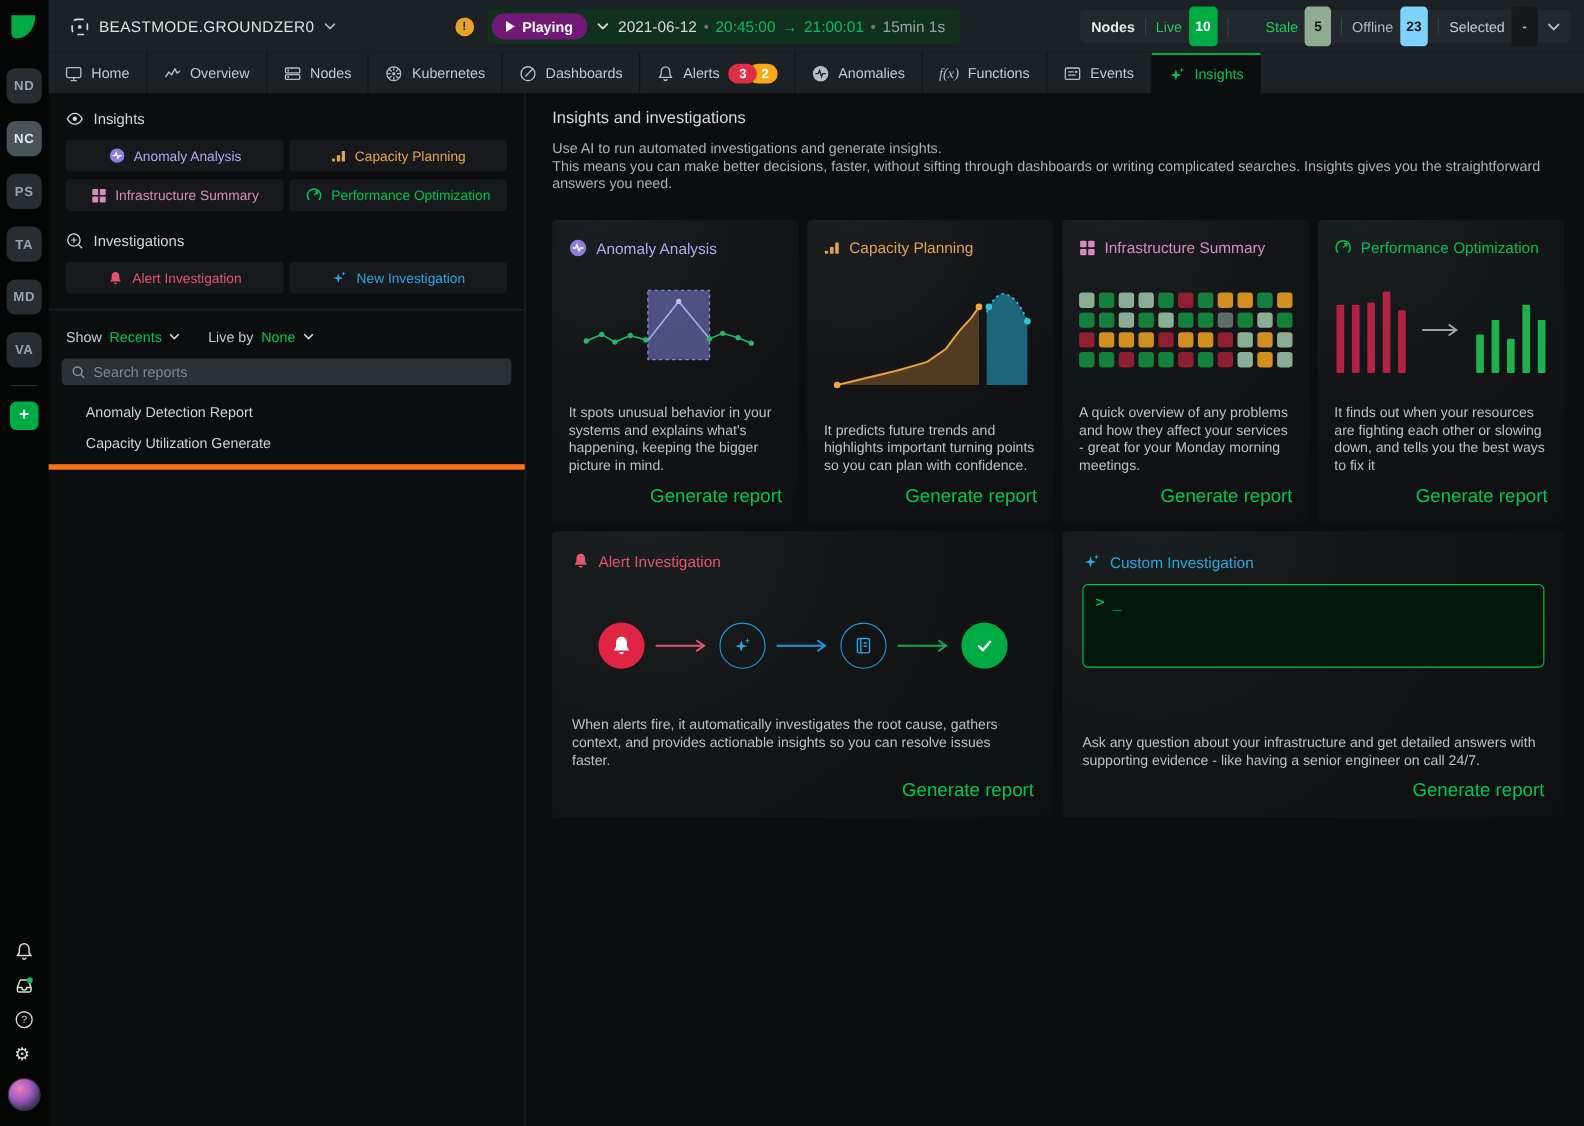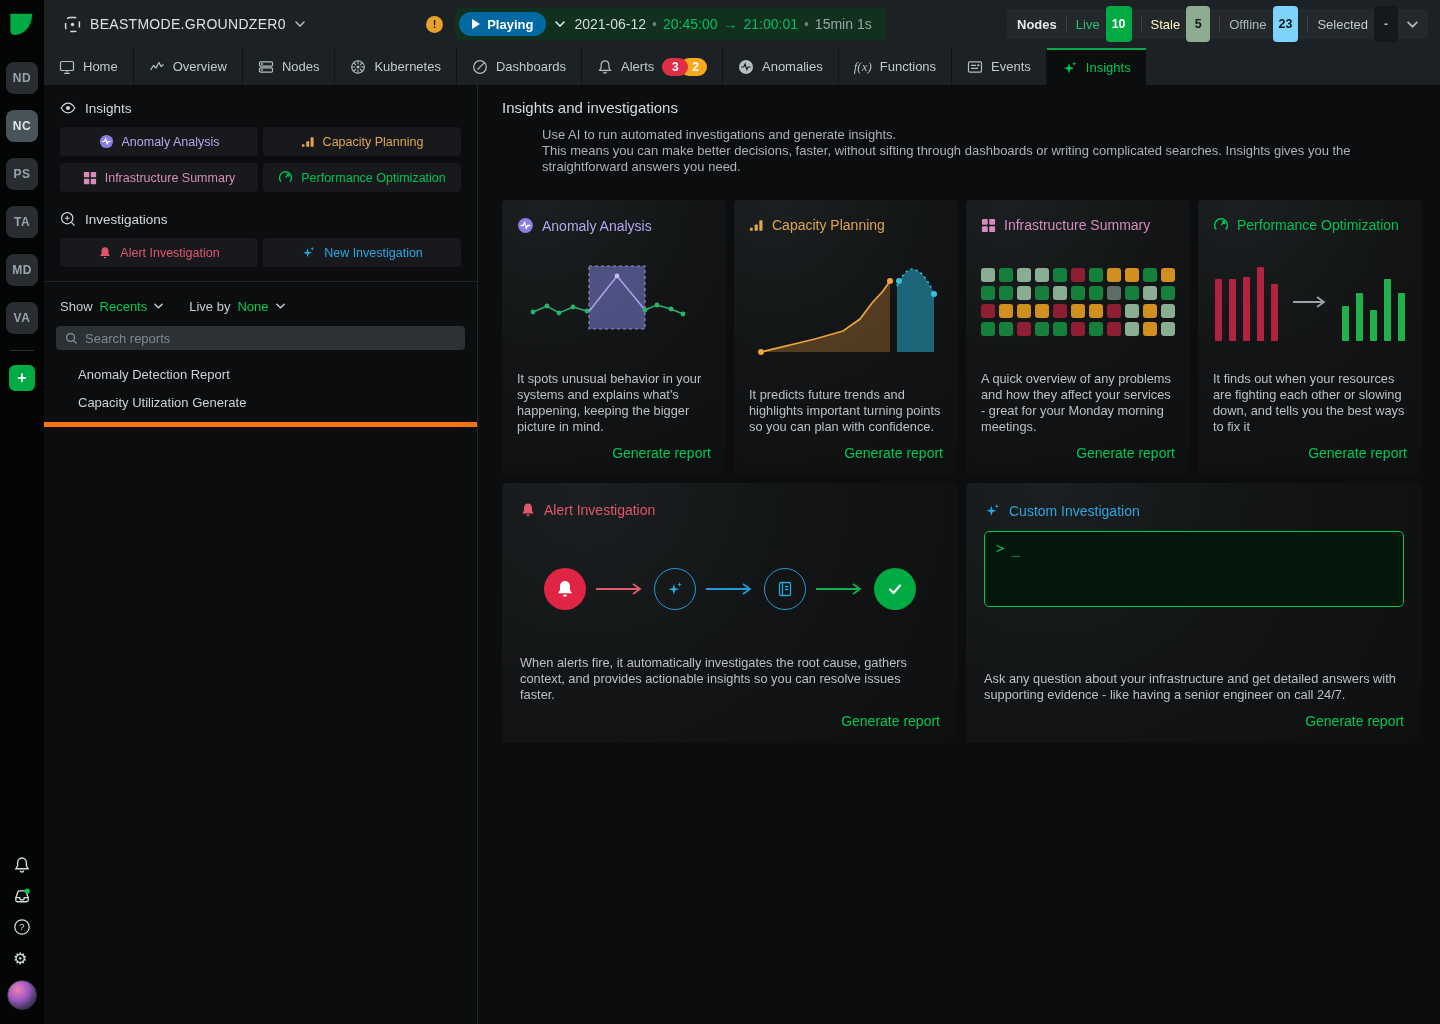--- a/index.html
+++ b/index.html
@@ -28,35 +28,35 @@
   
   .topbar { position:absolute; left:44px; top:0; right:0; height:48px; background:#1b2124;
     display:flex; align-items:center; }
   .space-picker { display:flex; align-items:center; gap:9px; margin-left:20px; cursor:pointer; }
   .space-picker .name { font-size:14px; color:#dce1e4; letter-spacing:.3px; }
   .chev { color:#aeb6ba; }
   .warn-badge { width:17px; height:17px; border-radius:50%; background:#e9a229; color:#1b2124;
     font-size:11px; font-weight:bold; display:flex; align-items:center; justify-content:center; margin-right:12px; }
   .time-ctl { display:flex; align-items:center; background:#11301d; border-radius:4px; height:32px;
     padding:0 14px 0 4px; gap:9px; }
-  .play-pill { background:#0369a1; color:#fff; height:24px; border-radius:13px; display:flex;
+  .play-pill { background:#701a75; color:#fff; height:24px; border-radius:13px; display:flex;
     align-items:center; gap:7px; padding:0 13px; font-size:13px; font-weight:bold; cursor:pointer; }
   .play-tri { width:0; height:0; border-left:8px solid #fff; border-top:5px solid transparent; border-bottom:5px solid transparent; }
   .time-text { font-size:14px; display:flex; gap:6px; align-items:center; }
   .t-date { color:#d3d9dc; } .t-dot { color:#6f7a7e; } .t-green { color:#00c060; } .t-dur { color:#9aa4a8; }
   .spacer { flex:1; }
   .nodes-ctl { display:flex; align-items:center; background:#23282c; border-radius:4px; height:30px;
     padding:0 10px; gap:9px; margin-right:12px; font-size:13px; }
   .nc-sep { width:1px; height:16px; background:#3b4347; }
   .nc-label { font-weight:bold; color:#e2e7e9; }
   .nc-item { display:flex; align-items:center; gap:6px; cursor:pointer; }
   .badge { min-width:24px; height:36px; border-radius:4px; padding:0 6px; font-size:12.5px; font-weight:bold;
     display:flex; align-items:center; justify-content:center; }
   .b-live { background:#00ab44; color:#fff; } .lbl-live { color:#2fbf6a; }
-  .b-stale { background:#8fac92; color:#15191b; } .lbl-stale { color:#fef9c3; }
+  .b-stale { background:#8fac92; color:#15191b; } .lbl-stale { color:#22c55e;margin-left:25px; }
   .b-off { background:#7dd3fc; color:#15191b; } .lbl-off { color:#aeb8ba; }
   .b-sel { background:#15191b; color:#aeb8ba; } .lbl-sel { color:#c3cbce; }
 
   
   .tabbar { position:absolute; left:44px; top:48px; right:0; height:37px; background:#1b2124; display:flex; }
   .tab { display:flex; align-items:center; gap:8px; padding:0 15px; font-size:13px; color:#c3cacd;
     border-right:1px solid #111517; cursor:pointer; height:37px; }
   .tab .ico { color:#b6bec2; }
   .tab.active { background:#0b0d0e; color:#00c853; border-top:2px solid #00ab44; border-right:none; padding-top:0; }
   .tab.active .ico { color:#00c853; }
@@ -81,29 +81,29 @@
     align-items:center; gap:7px; padding:0 9px; }
   .search-box input { background:transparent; border:none; outline:none; color:#cfd6d9; font-size:13px; width:100%;
     font-family:"Liberation Sans",sans-serif; }
   .search-box input::placeholder { color:#7e8a8f; }
   .report-list { margin-top:10px; border-bottom:5px solid #f97316; padding-bottom:6px; }
   .report-item { height:28px; display:flex; align-items:center; padding-left:34px; font-size:13px; color:#ccd3d6; cursor:pointer; }
 
   
   .main { position:absolute; left:478px; top:85px; right:0; bottom:0; background:#0b0d0e; padding:14px 18px 0 24px; overflow:hidden; }
   .main-title { font-size:15px; color:#d5dbde; }
-  .main-sub { margin-top:11px; font-size:13px; line-height:16px; color:#a9b2b6;margin-left:40px; }
+  .main-sub { margin-top:11px; font-size:13px; line-height:16px; color:#a9b2b6; }
   .cards-grid { margin-top:25px; display:grid; grid-template-columns:repeat(4,224px); gap:8px; }
   .card { height:275px; border-radius:4px; padding:17px 15px 14px;
     background:radial-gradient(circle at 18% 0%, #1c1f21 0%, #121415 48%, #0d0f10 100%);
     display:flex; flex-direction:column; }
   .card-head { display:flex; align-items:center; gap:8px; font-size:14px; }
   .card-art { flex:1; display:flex; align-items:center; justify-content:center; }
   .card-desc { font-size:12.8px; line-height:16px; color:#b9c1c5; }
-  .gen-link { margin-top:10px; align-self:flex-end; color:#00c853; font-size:14px; cursor:pointer; }
+  .gen-link { margin-top:10px; align-self:flex-end; color:#00c853; font-size:17px; cursor:pointer; }
   .cards-grid2 { margin-top:8px; display:grid; grid-template-columns:repeat(2,456px); gap:8px; }
   .card.wide { height:260px; padding:19px 18px 14px; }
   .infra-grid { display:grid; grid-template-columns:repeat(11,14px); gap:4px; }
   .infra-grid .cell { width:14px; height:14px; border-radius:3px; }
   .perf-wrap { display:flex; align-items:center; gap:14px; }
   .pgroup { display:flex; align-items:flex-end; gap:7px; height:78px; }
   .pbar { width:7px; border-radius:1px; }
   .flow { display:flex; align-items:center; gap:9px; margin-top:4px; }
   .fcircle { width:42px; height:42px; border-radius:50%; display:flex; align-items:center; justify-content:center; flex:none;}
   .fc-red { background:#e02444; } .fc-green { background:#00ab44; }

